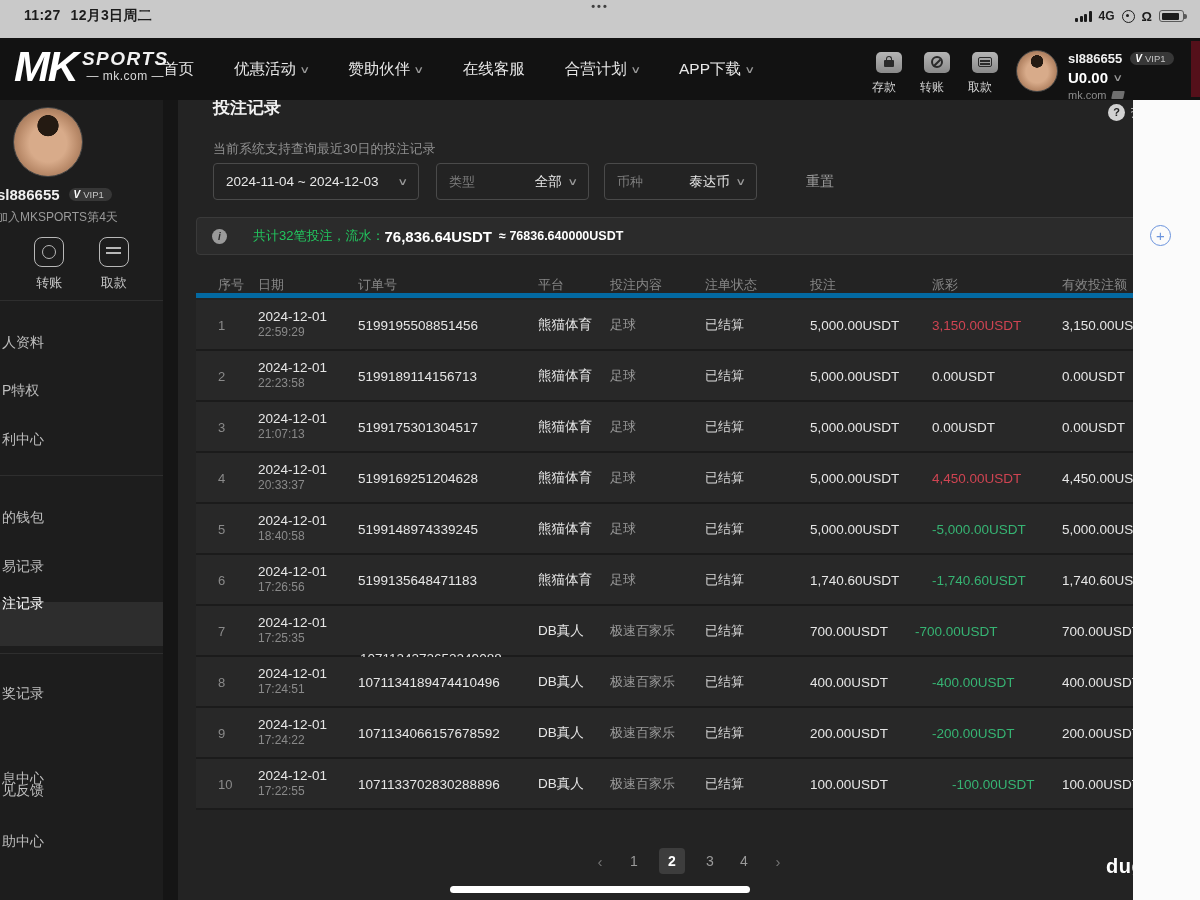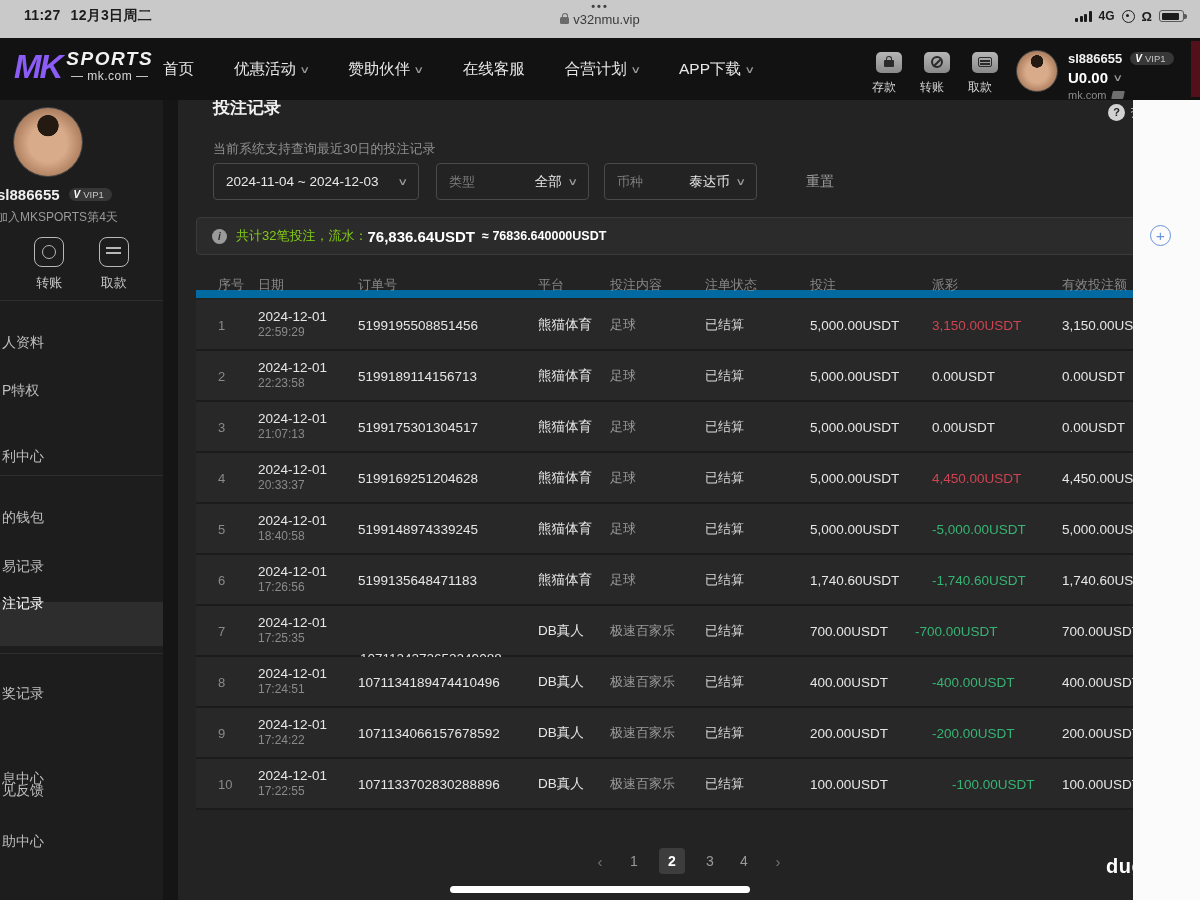--- a/index.html
+++ b/index.html
@@ -19,21 +19,21 @@
 .sig-bars i{width:3px;background:#1c1c1c;border-radius:1px;display:block}
 .circ-icon{width:13px;height:13px;border:1.6px solid #1c1c1c;border-radius:50%;position:relative}
 .circ-icon:after{content:'';position:absolute;left:3.2px;top:3.2px;width:3px;height:3px;background:#1c1c1c;border-radius:50%}
 .hp-icon{font-size:13px;font-weight:bold;line-height:11px}
 .battery{width:25px;height:12px;border:1px solid #5a5a5a;border-radius:3px;position:relative;padding:1.5px}
 .battery i{display:block;height:100%;width:88%;background:#1c1c1c;border-radius:1px}
 .battery:after{content:'';position:absolute;right:-3.5px;top:3px;width:2.5px;height:5px;background:#5a5a5a;border-radius:0 2px 2px 0}
 
 #navbar{position:absolute;left:0;top:38px;width:1200px;height:62px;background:#121212;z-index:10}
 #logo{position:absolute;left:14px;top:11px;display:flex;align-items:center;cursor:pointer}
-#logo-mk{font-size:33px;font-weight:900;font-style:italic;color:#8b5cf6;letter-spacing:-2px;line-height:33px}
+#logo-mk{font-size:43px;font-weight:900;font-style:italic;color:#ffffff;letter-spacing:-2px;line-height:33px}
 #logo-right{margin-left:5px;text-align:center}
 #logo-sports{font-size:19px;font-weight:900;font-style:italic;color:#f2f2f2;letter-spacing:1.5px;line-height:20px}
 #logo-sub{font-size:12px;color:#d8d8d8;letter-spacing:.5px}
 #nav-menu{position:absolute;left:163px;top:0;height:62px;display:flex;align-items:center;gap:40px;color:#e8e8e8;font-size:15.5px}
 .nav-item{display:flex;align-items:center;gap:5px;cursor:pointer;white-space:nowrap}
 .chev{color:#9a9a9a;font-size:10px;transform:scaleX(1.5);display:inline-block}
 #nav-actions{position:absolute;left:872px;top:14px;display:flex;gap:14px}
 .nav-act{width:34px;cursor:pointer}
 .act-icon{width:26px;height:21px;margin:0 auto;background:linear-gradient(#b5b5b5,#8a8a8a);border-radius:5px;position:relative}
 .act-label{font-size:12px;color:#d5d5d5;margin-top:6px}
@@ -82,24 +82,24 @@
 .fbox{position:absolute;top:63px;height:37px;border:1px solid #4a4a4a;border-radius:4px;display:flex;align-items:center;cursor:pointer}
 #date-box{left:35px;width:206px;padding:0 12px;justify-content:space-between}
 #type-box{left:258px;width:153px;padding:0 12px;justify-content:space-between}
 #currency-box{left:426px;width:153px;padding:0 12px;justify-content:space-between}
 .fval{font-size:13.5px;color:#e8e8e8}
 .flabel{font-size:13px;color:#7c7c7c}
 .fright{display:flex;align-items:center;gap:7px}
 #reset-btn{position:absolute;left:628px;top:63px;height:37px;display:flex;align-items:center;font-size:14px;color:#9c9c9c;cursor:pointer}
 #summary{position:absolute;left:18px;top:117px;width:990px;height:38px;background:#2b2b2b;border:1px solid #3a3a3a;border-radius:4px;display:flex;align-items:center;padding-left:15px}
 .info-circle{width:15px;height:15px;border-radius:50%;background:#9a9a9a;color:#2b2b2b;font-size:10px;font-weight:bold;display:flex;align-items:center;justify-content:center;font-style:italic}
-#sum-prefix{font-size:13px;color:#84cc16;margin-left:9px}
+#sum-prefix{font-size:13px;color:#22c55e;margin-left:26px}
 #sum-amount{font-size:15px;font-weight:bold;color:#fff}
 #sum-approx{font-size:12.5px;font-weight:bold;color:#fff;margin-left:7px}
-#thead{position:absolute;left:18px;top:170px;width:990px;height:28px;border-bottom:8px solid #0369a1}
+#thead{position:absolute;left:18px;top:170px;width:990px;height:28px;border-bottom:5px solid #0369a1}
 .th{position:absolute;top:6px;font-size:13px;color:#878787;white-space:nowrap}
 #tbody{position:absolute;left:18px;top:200px;width:990px}
 .t-row{position:relative;width:990px;height:51px;background:#282828;border-bottom:2px solid #1b1b1b}
 .cell{position:absolute;top:50%;transform:translateY(-50%);white-space:nowrap;font-size:13.5px;color:#e6e6e6}
 .c-seq{color:#8a8a8a;font-size:13px}
 .c-date{transform:none;top:9px}
 .c-date .d1{font-size:13.5px;color:#e6e6e6;line-height:16px}
 .c-date .d2{font-size:12px;color:#8a8a8a;line-height:15px}
 .c-content{color:#9a9a9a;font-size:13px}
 .c-status{color:#d6d6d6;font-size:13px}
@@ -117,21 +117,20 @@
 </style>
 </head>
 <body>
 
 <div id="status-bar">
   <div id="sb-left">
     <span>11:27</span><span>12月3日周二</span>
   </div>
   <div id="sb-center">
     <div id="sb-dots">•••</div>
-    <div id="sb-url"><i class="lock-icon"></i><span>v32nmu.vip</span></div>
   </div>
   <div id="sb-right">
     <span class="sig-bars">
         <i style="height:4px"></i>
         <i style="height:6px"></i>
         <i style="height:8px"></i>
         <i style="height:11px"></i>
       </span>
     <span>4G</span>
     <span class="circ-icon"></span>
@@ -235,21 +234,21 @@
       <div>取款</div>
     </div>
   </div>
   <div id="sb-active-bg"></div>
   <div id="sb-menu">
       <div class="sb-div" style="top: 200px;"></div>
       <div class="sb-div" style="top: 375px;"></div>
       <div class="sb-div" style="top: 553px;"></div>
       <div class="sb-item" style="top: 243px;">人资料</div>
       <div class="sb-item" style="top: 291px;">P特权</div>
-      <div class="sb-item" style="top: 357px;">利中心</div>
+      <div class="sb-item" style="top: 340px;">利中心</div>
       <div class="sb-item" style="top: 418px;">的钱包</div>
       <div class="sb-item" style="top: 467px;">易记录</div>
       <div class="sb-item active" style="top: 504px;">注记录</div>
       <div class="sb-item" style="top: 594px;">奖记录</div>
       <div class="sb-item" style="top: 643px; margin-top: 36px;">息中心</div>
       <div class="sb-item" style="top: 691px;">见反馈</div>
       <div class="sb-item" style="top: 742px;">助中心</div>
     </div>
 </div>
 

